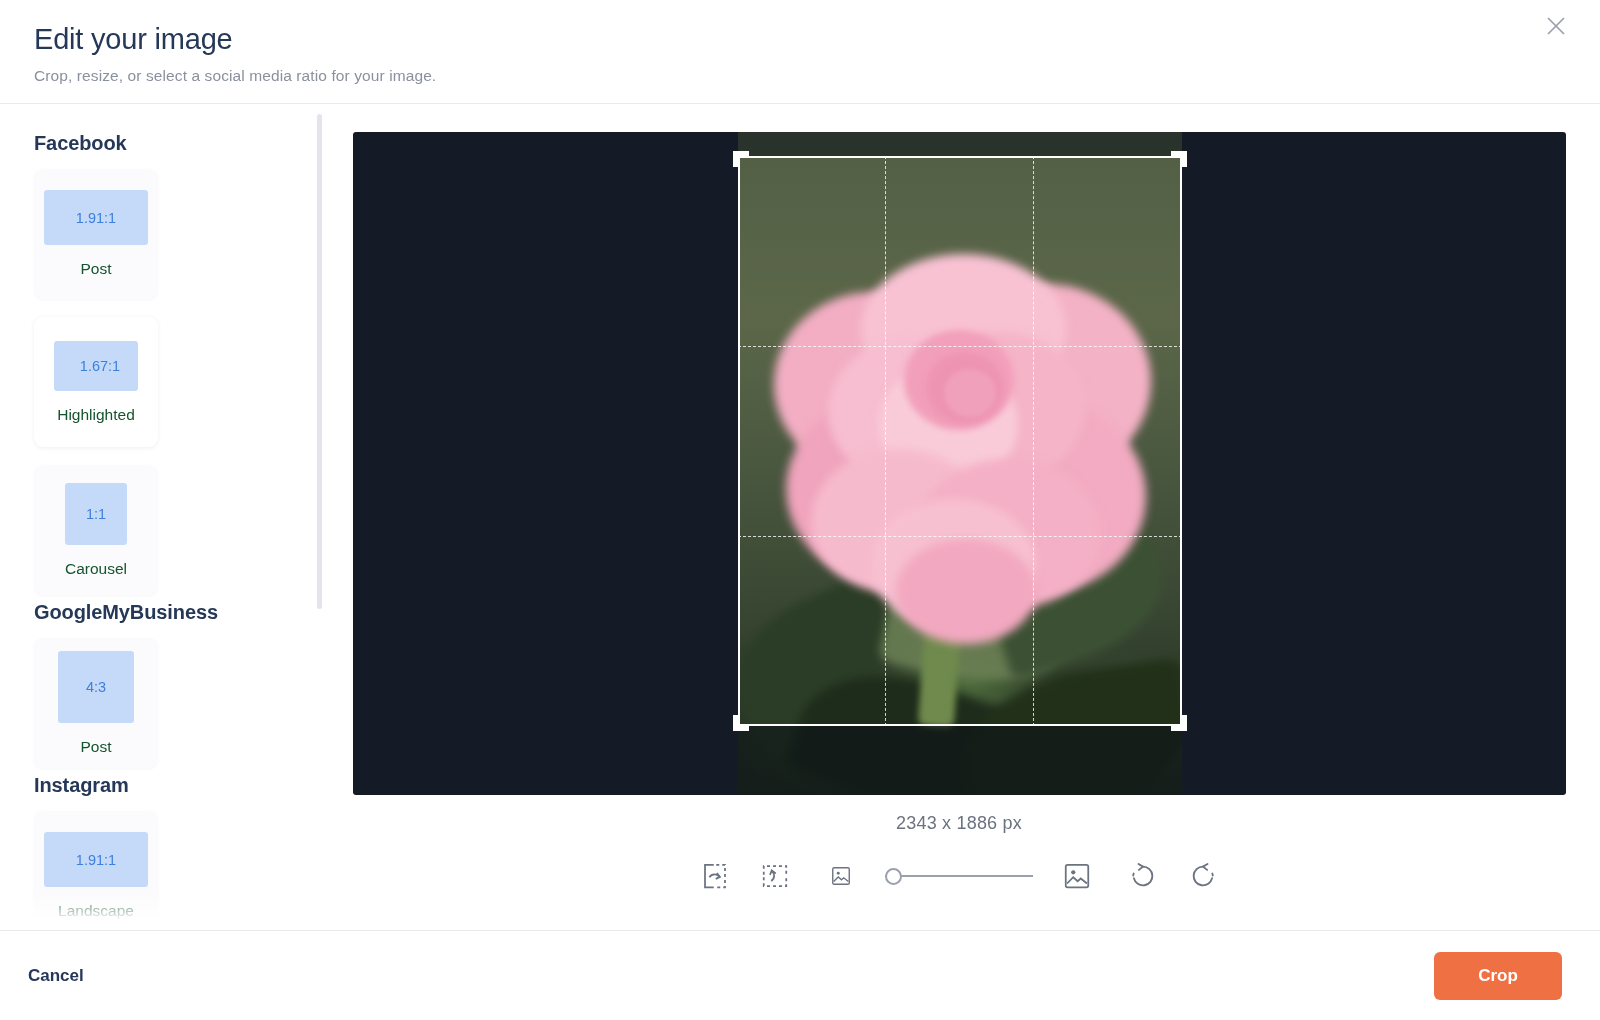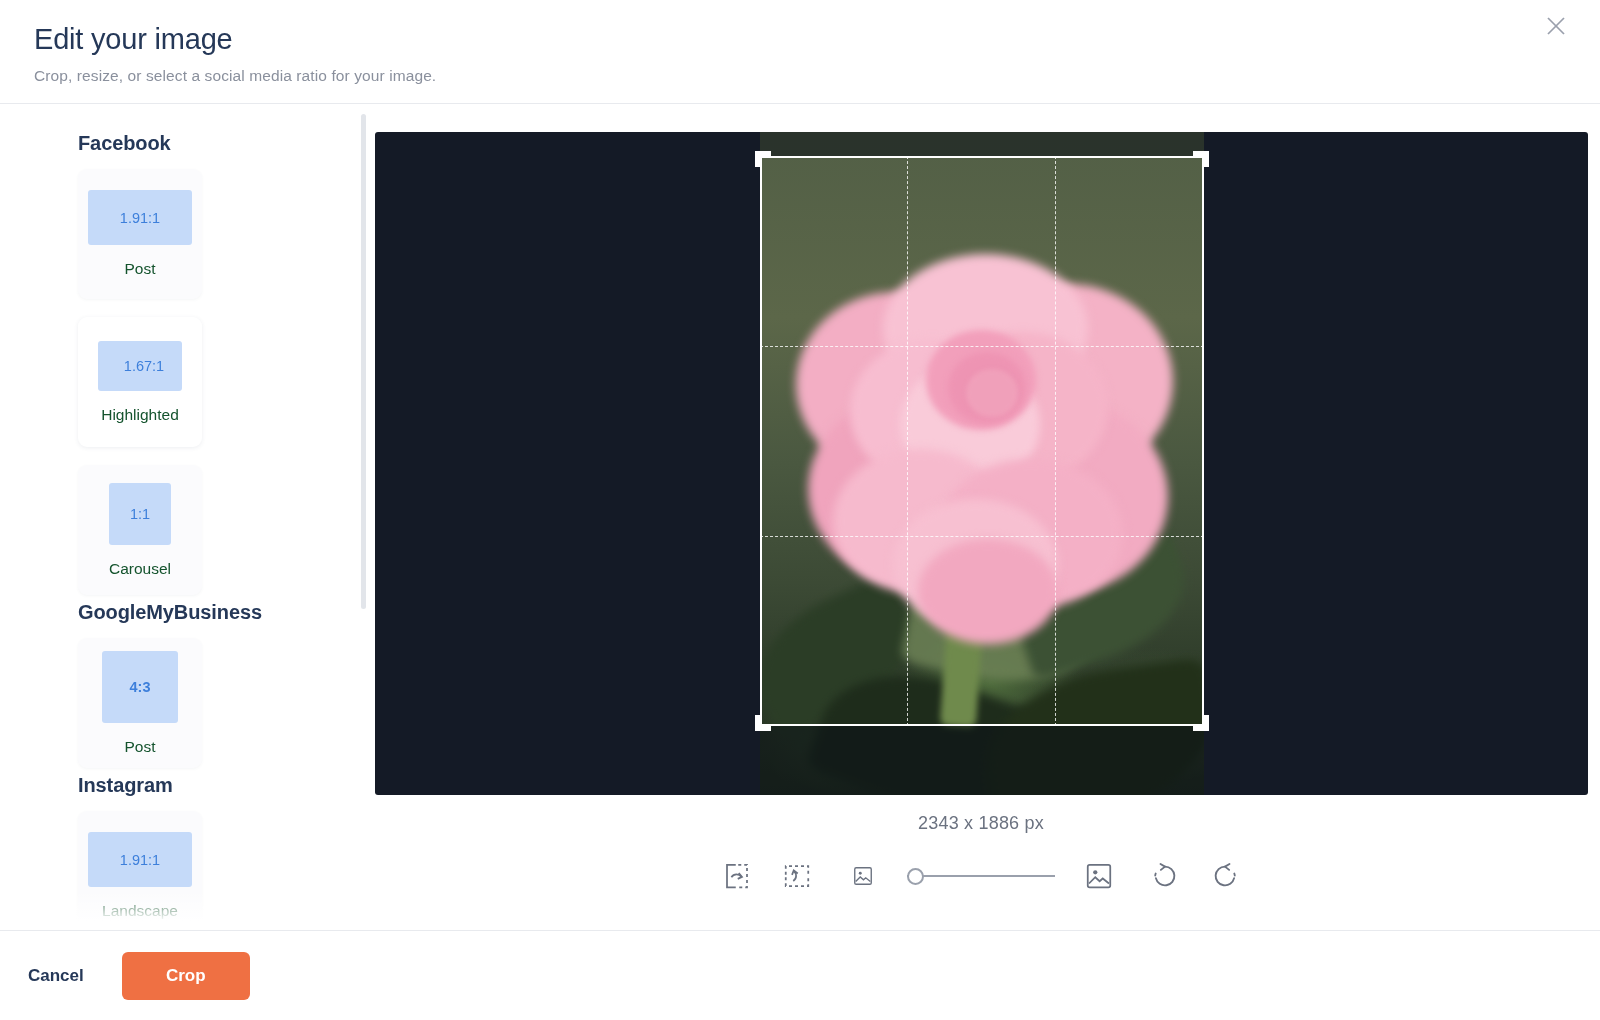--- a/index.html
+++ b/index.html
@@ -15,21 +15,21 @@
   .header { position: relative; height: 104px; flex: 0 0 104px; padding: 22px 34px 0 34px; border-bottom: 1px solid #e8eaee; }
   .title { font-size: 29px; font-weight: normal; color: #253858; letter-spacing: -0.2px; line-height: 1.2; }
   .subtitle { margin-top: 10px; font-size: 15.5px; color: #8a909d; letter-spacing: 0.1px; }
   .close-btn {
     position: absolute; top: 6px; right: 24px;
     width: 40px; height: 40px; display: flex; align-items: center; justify-content: center;
     cursor: pointer; background: none; border: none; color: #9aa0ac;
   }
 
   
-  .body { flex: 1 1 auto; display: flex; min-height: 0; position: relative; margin-left: 44px; }
+  .body { flex: 1 1 auto; display: flex; min-height: 0; position: relative; }
 
   
   .sidebar {
     width: 330px; flex: 0 0 330px; position: relative;
     padding: 28px 0 0 34px;
     overflow: hidden;
     background: #fff;
   }
   .sidebar-inner { padding-right: 40px; }
   .group { margin-bottom: 6px; }
@@ -90,21 +90,21 @@
   .dims { margin-top: 18px; font-size: 18px; color: #6b7280; letter-spacing: 0.2px; }
 
   .toolbar { margin-top: 20px; display: flex; align-items: center; gap: 0; }
   .tool { width: 60px; height: 44px; display: flex; align-items: center; justify-content: center; cursor: pointer; color: #6b7280; }
   .slider-wrap { display: flex; align-items: center; gap: 14px; margin: 0 6px; }
   .slider { position: relative; width: 148px; height: 18px; display: flex; align-items: center; cursor: pointer; }
   .slider-track { position: absolute; left: 0; right: 0; height: 2px; background: #9aa0ac; }
   .slider-thumb { position: absolute; left: 0; width: 17px; height: 17px; border-radius: 50%; border: 2px solid #9aa0ac; background: #ffffff; }
 
   
-  .footer { flex: 0 0 90px; height: 90px; border-top: 1px solid #e8eaee; display: flex; align-items: center; justify-content: flex-start; padding-right: 38px; gap: 10px; }
+  .footer { flex: 0 0 90px; height: 90px; border-top: 1px solid #e8eaee; display: flex; align-items: center; justify-content: space-between; padding-right: 38px; gap: 10px; }
   .btn-cancel { font-size: 17px; color: #253858; background: none; border: none; padding: 14px 28px; cursor: pointer; font-family: inherit; font-weight: bold; }
   .btn-save { font-size: 17px; color: #fff; background: #ef7043; border: none; border-radius: 6px; width: 128px; height: 48px; cursor: pointer; font-family: inherit; font-weight: bold; }
 </style>
 </head>
 <body>
 
 <div class="modal">
 
   <div class="header">
     <div class="title">Edit your image</div>
@@ -135,21 +135,21 @@
               <div class="card">
                 <div class="swatch" style="width: 62px; height: 62px;">1:1</div>
                 <div class="card-label">Carousel</div>
               </div>
             </div>
           </div>
           <div class="group">
             <div class="group-title">GoogleMyBusiness</div>
             <div class="cards">
               <div class="card">
-                <div class="swatch" style="width: 76px; height: 72px; font-weight: bold;">4:3</div>
+                <div class="swatch" style="width: 76px; height: 72px;">4:3</div>
                 <div class="card-label">Post</div>
               </div>
             </div>
           </div>
           <div class="group">
             <div class="group-title">Instagram</div>
             <div class="cards">
               <div class="card">
                 <div class="swatch" style="width: 104px; height: 55px;">1.91:1</div>
                 <div class="card-label">Landscape</div>

